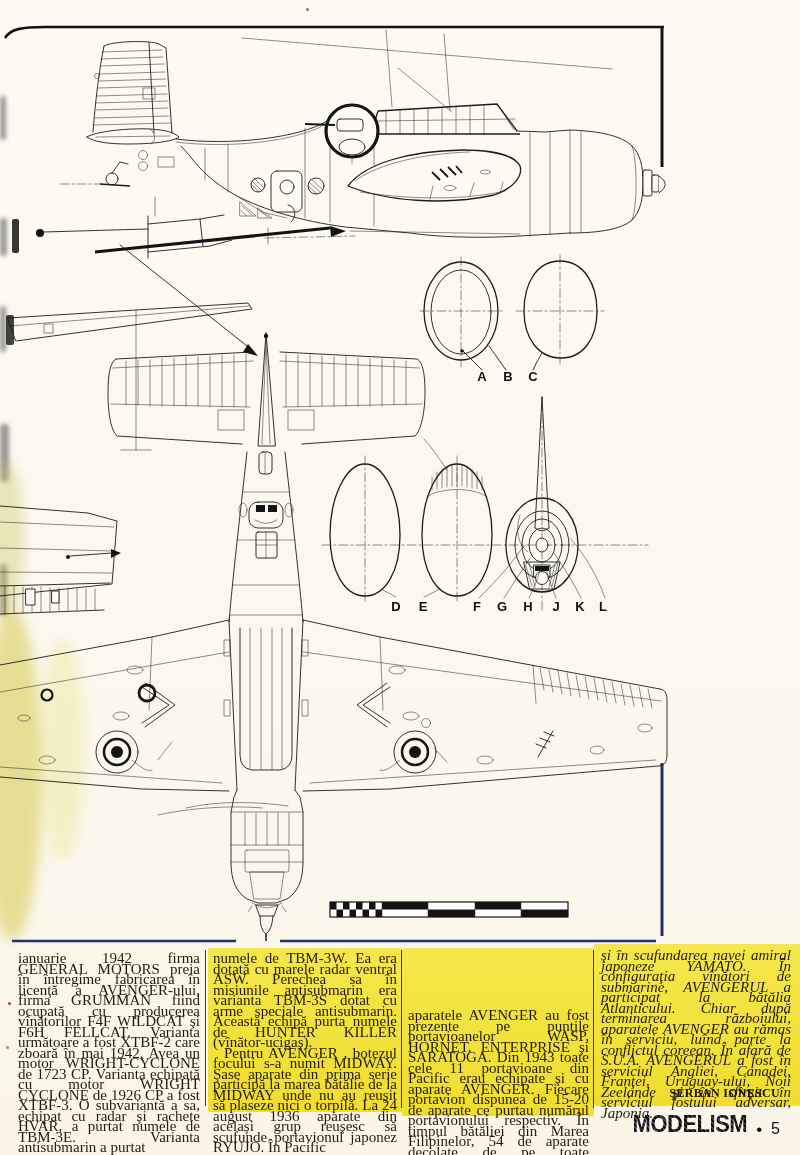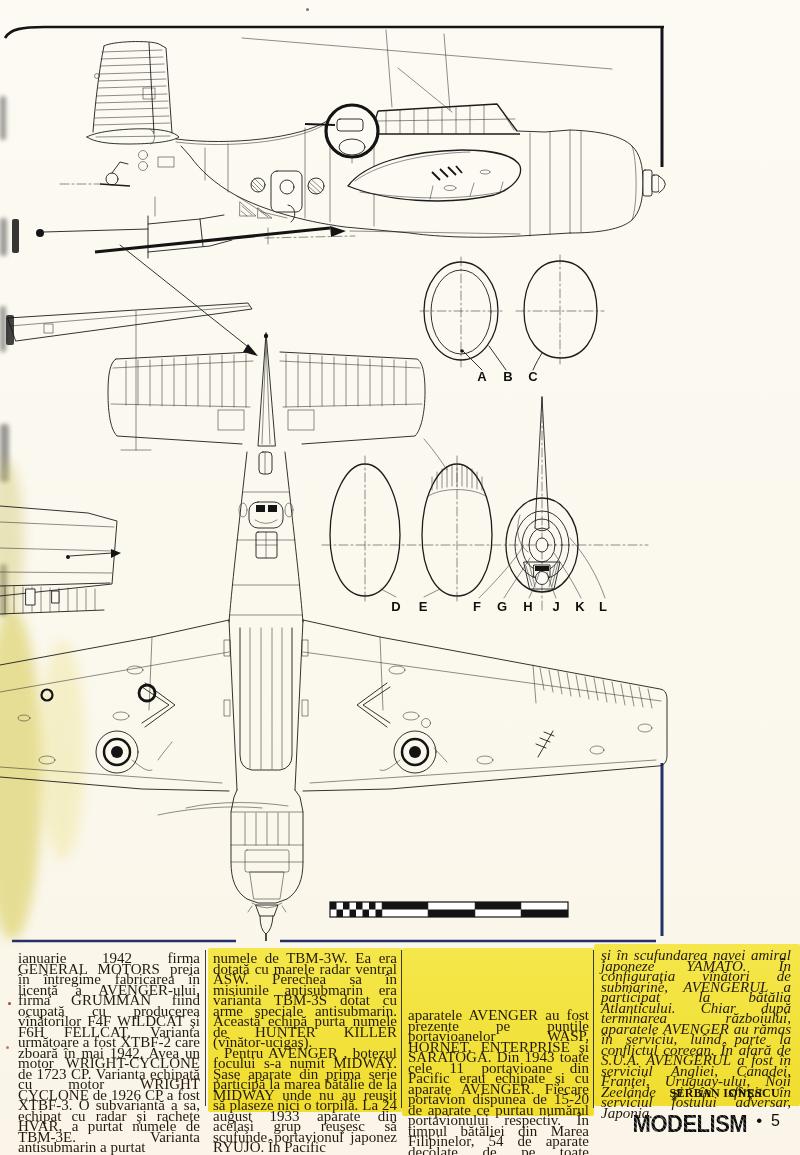--- a/index.html
+++ b/index.html
@@ -31,21 +31,21 @@
   }
   .col p{margin:0;}
   .col p+p{text-indent:11px;}
   .divider{position:absolute;width:1px;background:#1b1b1b;opacity:.85;}
   .author{
     position:absolute;left:594px;width:200px;top:1086px;text-align:right;
     padding-right:14px;font-weight:bold;font-size:12px;letter-spacing:.3px;
     font-family:"Liberation Serif",serif;color:#161005;box-sizing:border-box;
   }
   .footer{
-    position:absolute;top:1112px;right:20px;display:flex;align-items:flex-start;gap:9px;
+    position:absolute;top:1112px;right:20px;display:flex;align-items:flex-end;gap:9px;
     font-family:"Liberation Sans",sans-serif;
   }
   .logo{
     font-weight:900;font-size:22px;letter-spacing:-.5px;color:#121212;
     transform:scaleY(1.06);
   }
   @supports (-webkit-background-clip:text){
     .logo{
       background:repeating-linear-gradient(45deg,#0c0c0c 0 2.2px,#4e4e4e 2.2px 3.2px);
       -webkit-background-clip:text;background-clip:text;color:transparent;
@@ -329,21 +329,21 @@
 
   <div class="divider" style="left:205px;top:950px;height:156px;"></div>
   <div class="divider" style="left:401px;top:950px;height:158px;"></div>
   <div class="divider" style="left:593px;top:950px;height:158px;"></div>
 
   <div class="col" style="left:18px;top:953px;width:182px;">
     <p>ianuarie 1942 firma GENERAL MOTORS preia în întregime fabricarea în licenţă a AVENGER-ului, firma GRUMMAN fiind ocupată cu producerea vînătorilor F4F WILDCAT şi F6H FELLCAT. Varianta următoare a fost XTBF-2 care zboară în mai 1942. Avea un motor WRIGHT-CYCLONE de 1723 CP. Varianta echipată cu motor WRIGHT CYCLONE de 1926 CP a fost XTBF-3. O subvariantă a sa, echipat cu radar şi rachete HVAR, a purtat numele de TBM-3E. Varianta antisubmarin a purtat</p>
   </div>
   <div class="col" style="left:213px;top:953px;width:184px;">
     <p>numele de TBM-3W. Ea era dotată cu marele radar ventral ASW. Perechea sa în misiunile antisubmarin era varianta TBM-3S dotat cu arme speciale antisubmarin. Această echipă purta numele de HUNTER KILLER (vînător-ucigaş).</p>
-    <p>Pentru AVENGER , botezul focului s-a numit MIDWAY. Şase aparate din prima serie participă la marea bătălie de la MIDWAY unde nu au reuşit să plaseze nici o torpilă. La 24 august 1933 aparate din acelaşi grup reuşesc să scufunde portavionul japonez RYUJO. În Pacific</p>
+    <p>Pentru AVENGER , botezul focului s-a numit MIDWAY. Şase aparate din prima serie participă la marea bătălie de la MIDWAY unde nu au reuşit să plaseze nici o torpilă. La 24 august 1936 aparate din acelaşi grup reuşesc să scufunde portavionul japonez RYUJO. În Pacific</p>
   </div>
   <div class="col" style="left:408px;top:1010px;width:181px;">
     <p>aparatele AVENGER au fost prezente pe punţile portavioanelor WASP, HORNET, ENTERPRISE şi SARATOGA. Din 1943 toate cele 11 portavioane din Pacific erau echipate şi cu aparate AVENGER. Fiecare portavion dispunea de 15-20 de aparate ce purtau numărul portavionului respectiv. În timpul bătăliei din Marea Filipinelor, 54 de aparate decolate de pe toate portavioanele au contribuit la scufundarea portavionului japonez HIYO. Aparatele AVENGER au avut un rol determinant</p>
   </div>
   <div class="col" style="left:601px;top:950px;width:190px;font-style:italic;">
     <p>şi în scufundarea navei amiral japoneze YAMATO. În configuraţia vînători de submarine, AVENGERUL a participat la bătălia Atlanticului. Chiar după terminarea războiului, aparatele AVENGER au rămas în serviciu, luînd parte la conflictul coreean. În afară de S.U.A. AVENGERUL a fost în serviciul Angliei, Canadei, Franţei, Uruguay-ului, Noii Zeelande şi în sfîrşit în serviciul fostului adversar, Japonia.</p>
   </div>
 
   <div class="author">ŞERBAN IONESCU</div>
 

